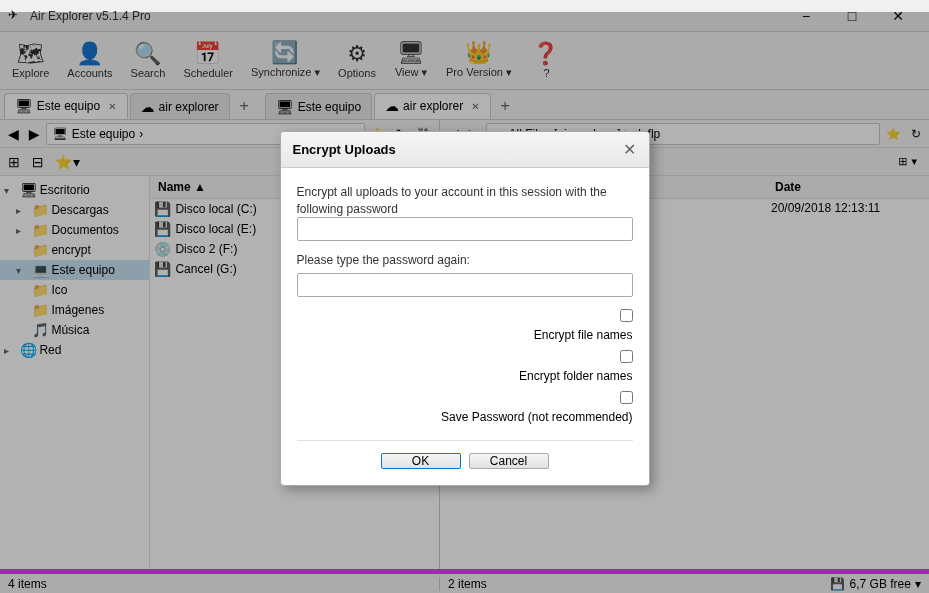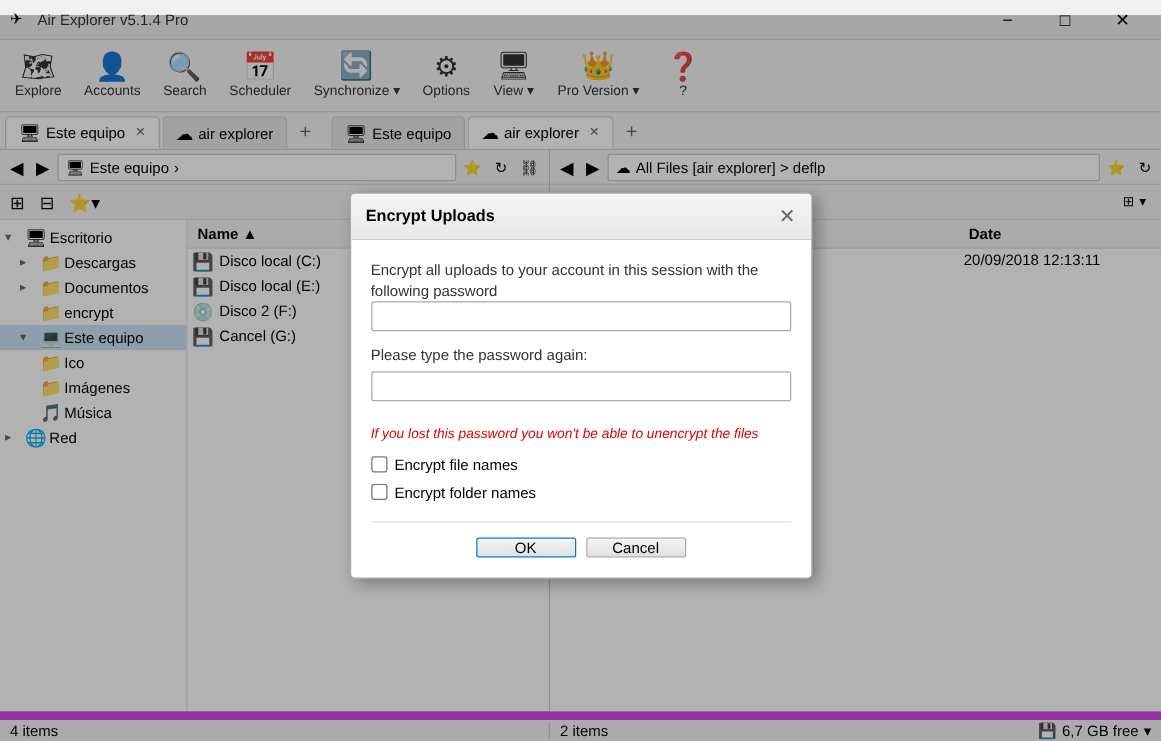--- a/index.html
+++ b/index.html
@@ -55,38 +55,38 @@
 
     
     .right-panel { flex: 1; display: flex; flex-direction: column; }
     .right-toolbar { display: flex; align-items: center; padding: 2px 4px; background: #f5f5f5; border-bottom: 1px solid #e0e0e0; height: 28px; gap: 4px; }
     .rt-btn { border: none; background: transparent; cursor: pointer; font-size: 11px; padding: 2px 8px; display: flex; align-items: center; gap: 4px; border-radius: 2px; }
     .right-file-list { flex: 1; background: white; overflow-y: auto; }
     .right-file-header { display: flex; align-items: center; padding: 2px 4px; background: #f5f5f5; border-bottom: 1px solid #e0e0e0; font-size: 12px; }
     .right-file-row { display: flex; align-items: center; padding: 2px 8px; font-size: 12px; cursor: pointer; }
 
     
-    .status-bar { height: 24px; background: #f5f5f5; border-top: 7px solid #d946ef; display: flex; align-items: center; }
+    .status-bar { height: 24px; background: #f5f5f5; border-top: 5px solid #d946ef; display: flex; align-items: center; }
     .status-left { width: 440px; padding: 0 8px; font-size: 12px; border-right: 1px solid #ccc; }
     .status-right { flex: 1; padding: 0 8px; font-size: 12px; display: flex; align-items: center; justify-content: space-between; }
     .status-disk { display: flex; align-items: center; gap: 4px; }
 
     
     .overlay { position: absolute; top: 12px; left: 0; width: 100%; height: 100%; background: rgba(0,0,0,0.3); z-index: 100; display: flex; align-items: center; justify-content: center; }
 
     
     .dialog { background: white; border: 1px solid #aaa; border-radius: 4px; box-shadow: 4px 4px 12px rgba(0,0,0,0.3); width: 370px; padding: 0; }
     .dialog-title { background: linear-gradient(to bottom, #f5f5f5, #e8e8e8); padding: 8px 12px; font-size: 13px; font-weight: bold; border-bottom: 1px solid #ccc; display: flex; align-items: center; justify-content: space-between; border-radius: 4px 4px 0 0; }
     .dialog-close { border: none; background: transparent; cursor: pointer; font-size: 16px; color: #666; }
     .dialog-body { padding: 16px; }
     .dialog-desc { font-size: 12px; color: #333; line-height: 1.4; }
     .dialog-input { width: 100%; height: 24px; border: 1px solid #aaa; border-radius: 2px; padding: 2px 6px; font-size: 12px; margin-bottom: 12px; }
     .dialog-label { font-size: 12px; color: #333; margin-bottom: 6px; }
     .dialog-warning { font-size: 11px; color: #d00; margin: 8px 0 12px 0; font-style: italic; }
-    .dialog-checkbox-row { display: flex; align-items: flex-start; gap: 6px; margin-bottom: 8px; font-size: 12px; }
+    .dialog-checkbox-row { display: flex; align-items: flex-end; gap: 6px; margin-bottom: 8px; font-size: 12px; flex-direction: column; }
     .dialog-checkbox-row input { margin: 0; }
     .dialog-buttons { display: flex; justify-content: center; gap: 8px; margin-top: 16px; padding-top: 12px; border-top: 1px solid #e0e0e0; }
     .dialog-btn { width: 80px; height: 16px; border: 1px solid #aaa; background: linear-gradient(to bottom, #f5f5f5, #e0e0e0); cursor: pointer; border-radius: 2px; font-size: 12px; }
     .dialog-btn.primary { border-color: #0078d4; }
 
     
     ::-webkit-scrollbar { width: 8px; height: 8px; }
     ::-webkit-scrollbar-track { background: #f0f0f0; }
     ::-webkit-scrollbar-thumb { background: #c0c0c0; border-radius: 4px; }
   </style>
@@ -344,30 +344,33 @@
       <button class="dialog-close">✕</button>
     </div>
     <div class="dialog-body">
       <div class="dialog-desc">Encrypt all uploads to your account in this session with the following password</div>
       
       <input type="password" class="dialog-input" placeholder="" style="">
       
       <div class="dialog-label">Please type the password again:</div>
       <input type="password" class="dialog-input" placeholder="" style="">
       
-      <div class="dialog-warning">If you lost this password you won't be able to unencrypt the files</div>
       
       <div class="dialog-checkbox-row">
         <input type="checkbox" id="cb1" style="">
         <label for="cb1">Encrypt file names</label>
       </div>
       <div class="dialog-checkbox-row">
         <input type="checkbox" id="cb2" style="">
         <label for="cb2">Encrypt folder names</label>
       </div>
+      <div class="dialog-checkbox-row">
+        <input type="checkbox" id="cb3" style="">
+        <label for="cb3">Save Password (not recommended)</label>
+      </div>
       
       <div class="dialog-buttons">
         <button class="dialog-btn primary">OK</button>
         <button class="dialog-btn">Cancel</button>
       </div>
     </div>
   </div>
 </div>
 
 </body></html>

